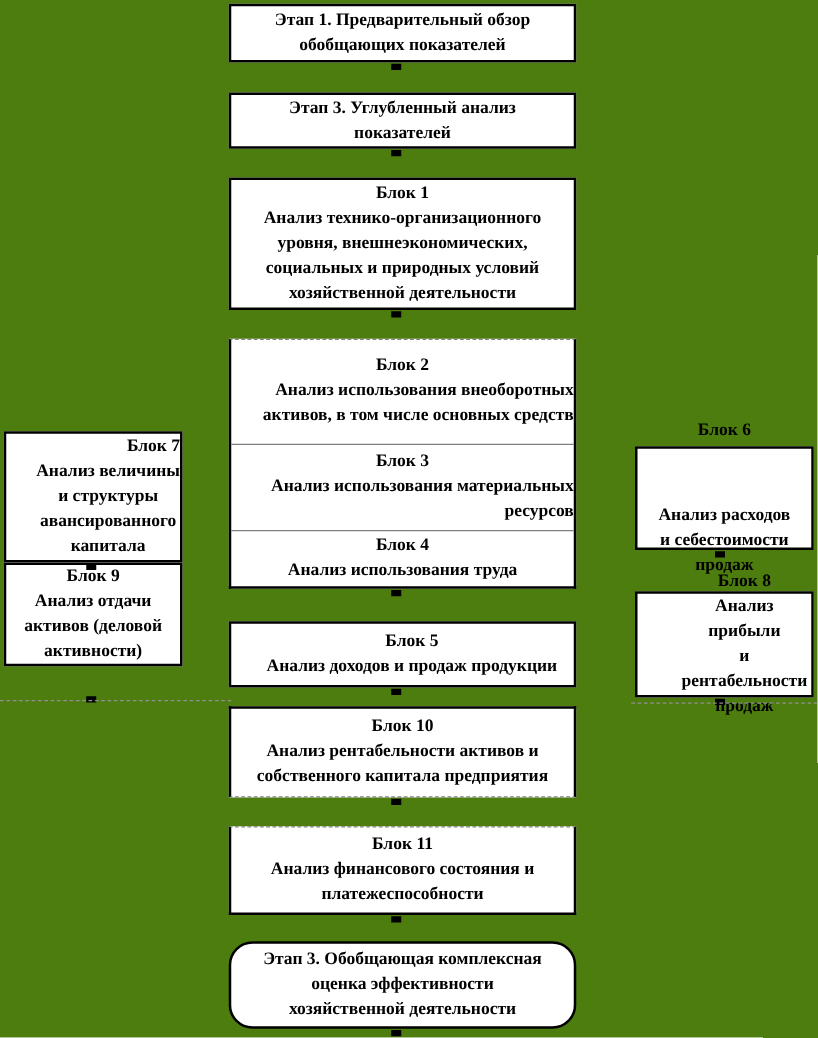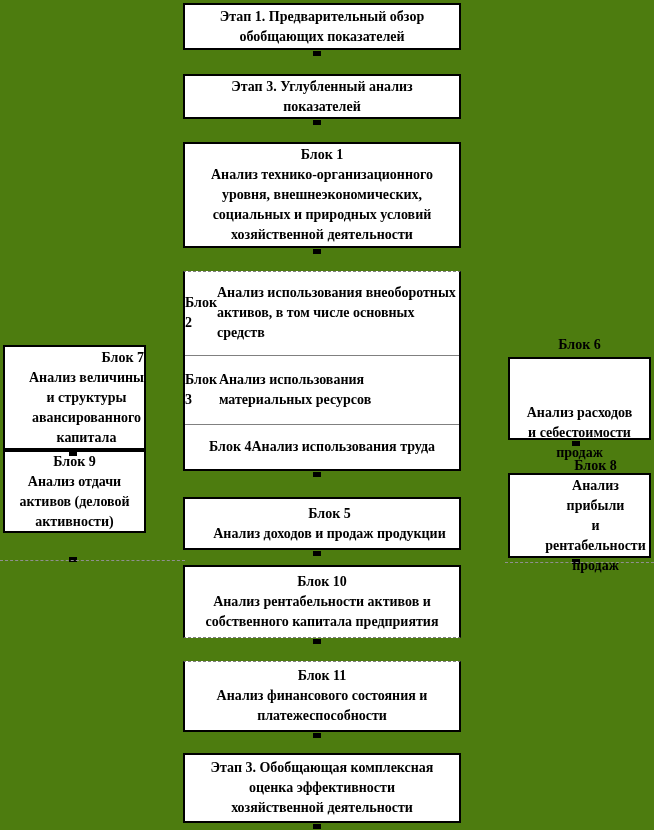--- a/index.html
+++ b/index.html
@@ -34,31 +34,31 @@
   #block1 { left: 183px; top: 142px; width: 278px; height: 106px; }
   #stack  {
     left: 183px; top: 271px; width: 278px; height: 200px;
     position: absolute; box-sizing: border-box; background: #ffffff;
     border: 2px solid #000000;
     border-top: 1px dashed #808080;
     display: flex; flex-direction: column;
   }
   #stack .row {
     box-sizing: border-box;
-    display: flex; flex-direction: row;
+    display: flex; flex-direction: column;
     justify-content: center; align-items: center;
-    text-align: left; font-size: 14px; line-height: 20px;
+    text-align: right; font-size: 14px; line-height: 20px;
   }
   #row-block2 { height: 84px; }
   #row-block3 { height: 70px; border-top: 1px solid #808080; }
   #row-block4 { height: 46px; border-top: 1px solid #808080; }
   #block5  { left: 183px; top: 497px; width: 278px; height: 53px; padding-left: 15px; }
   #block10 { left: 183px; top: 565px; width: 278px; height: 73px; border-bottom: 1px dashed #808080; }
   #block11 { left: 183px; top: 661px; width: 278px; height: 71px; border-top: 1px dashed #808080; }
-  #stage3  { left: 183px; top: 753px; width: 278px; height: 70px; }
+  #stage3  { left: 183px; top: 753px; width: 278px; height: 70px; border-radius: 19px; }
   
   #block7 { left: 3px; top: 345px; width: 143px; height: 105px; align-items: flex-end; }
   #block9 { left: 3px; top: 450px; width: 143px; height: 83px; }
   
   #block6 { left: 508px; top: 357px; width: 143px; height: 83px; gap: 48px; }
   #block8 { left: 508px; top: 473px; width: 143px; height: 85px; padding-left: 32px; }
   
   .stub { position: absolute; width: 8px; height: 5px; background: #000000; }
   #s1  { left: 313px; top: 51px; }
   #s2  { left: 313px; top: 120px; }

